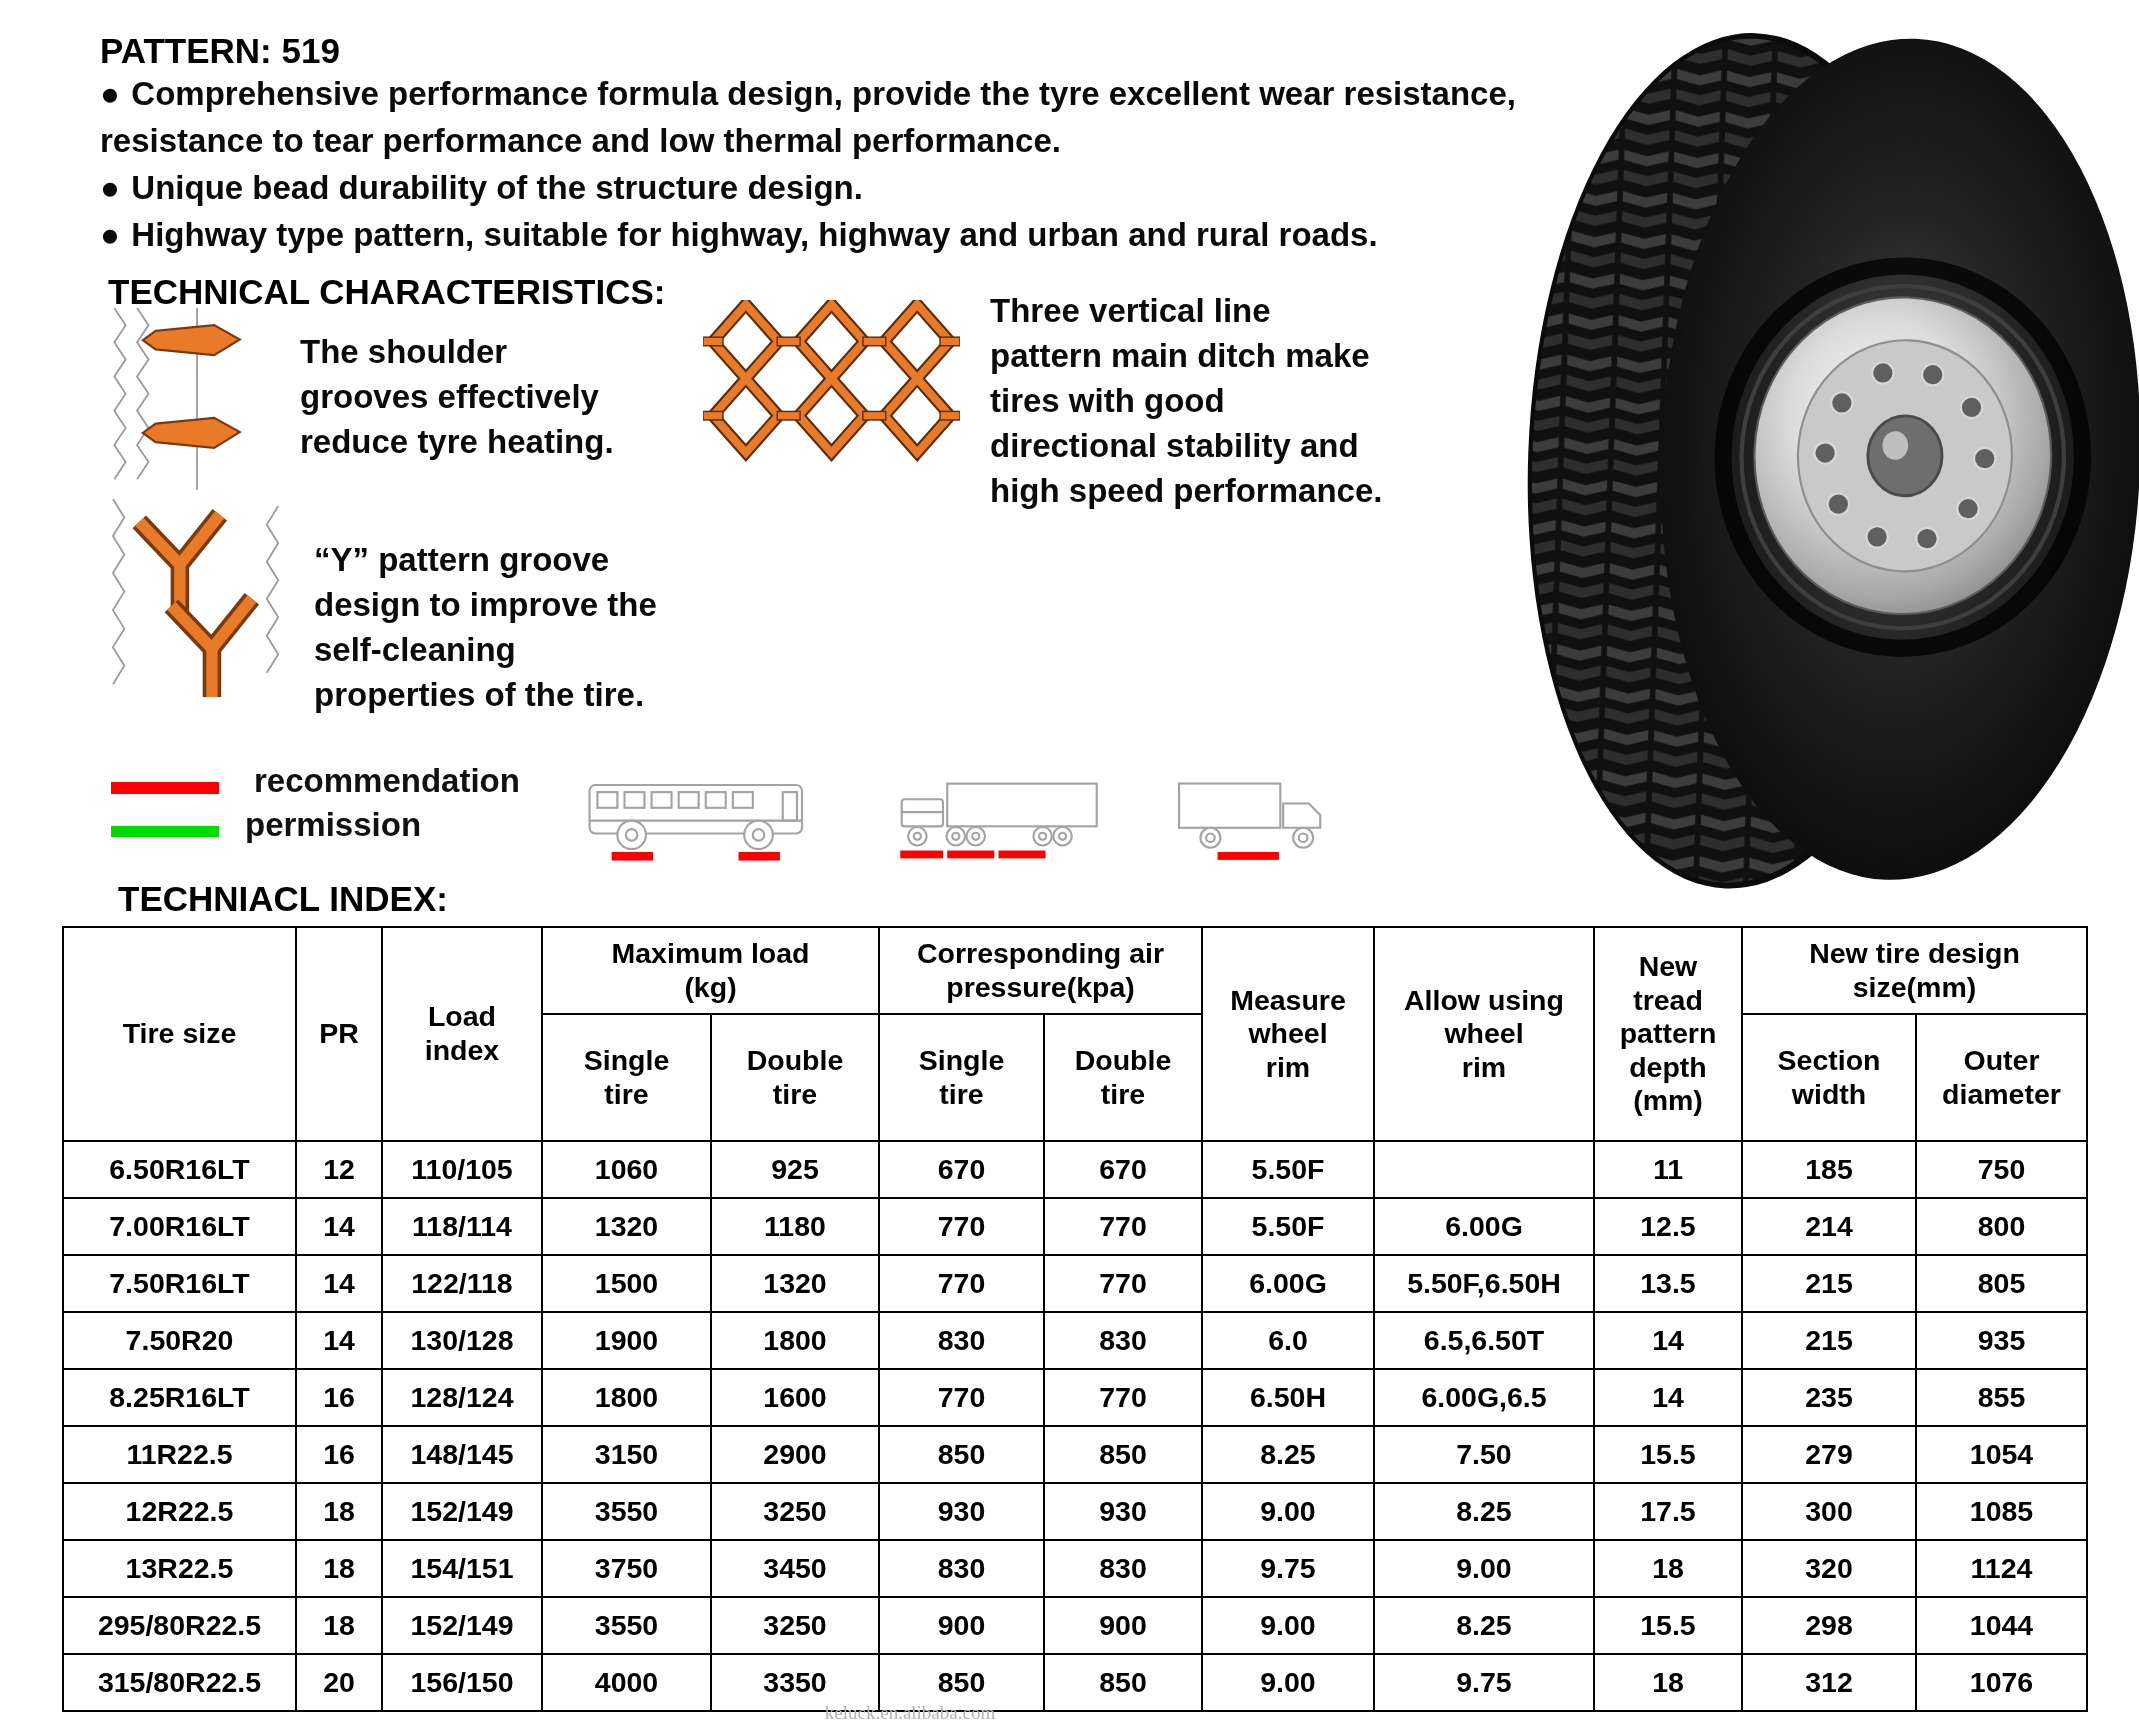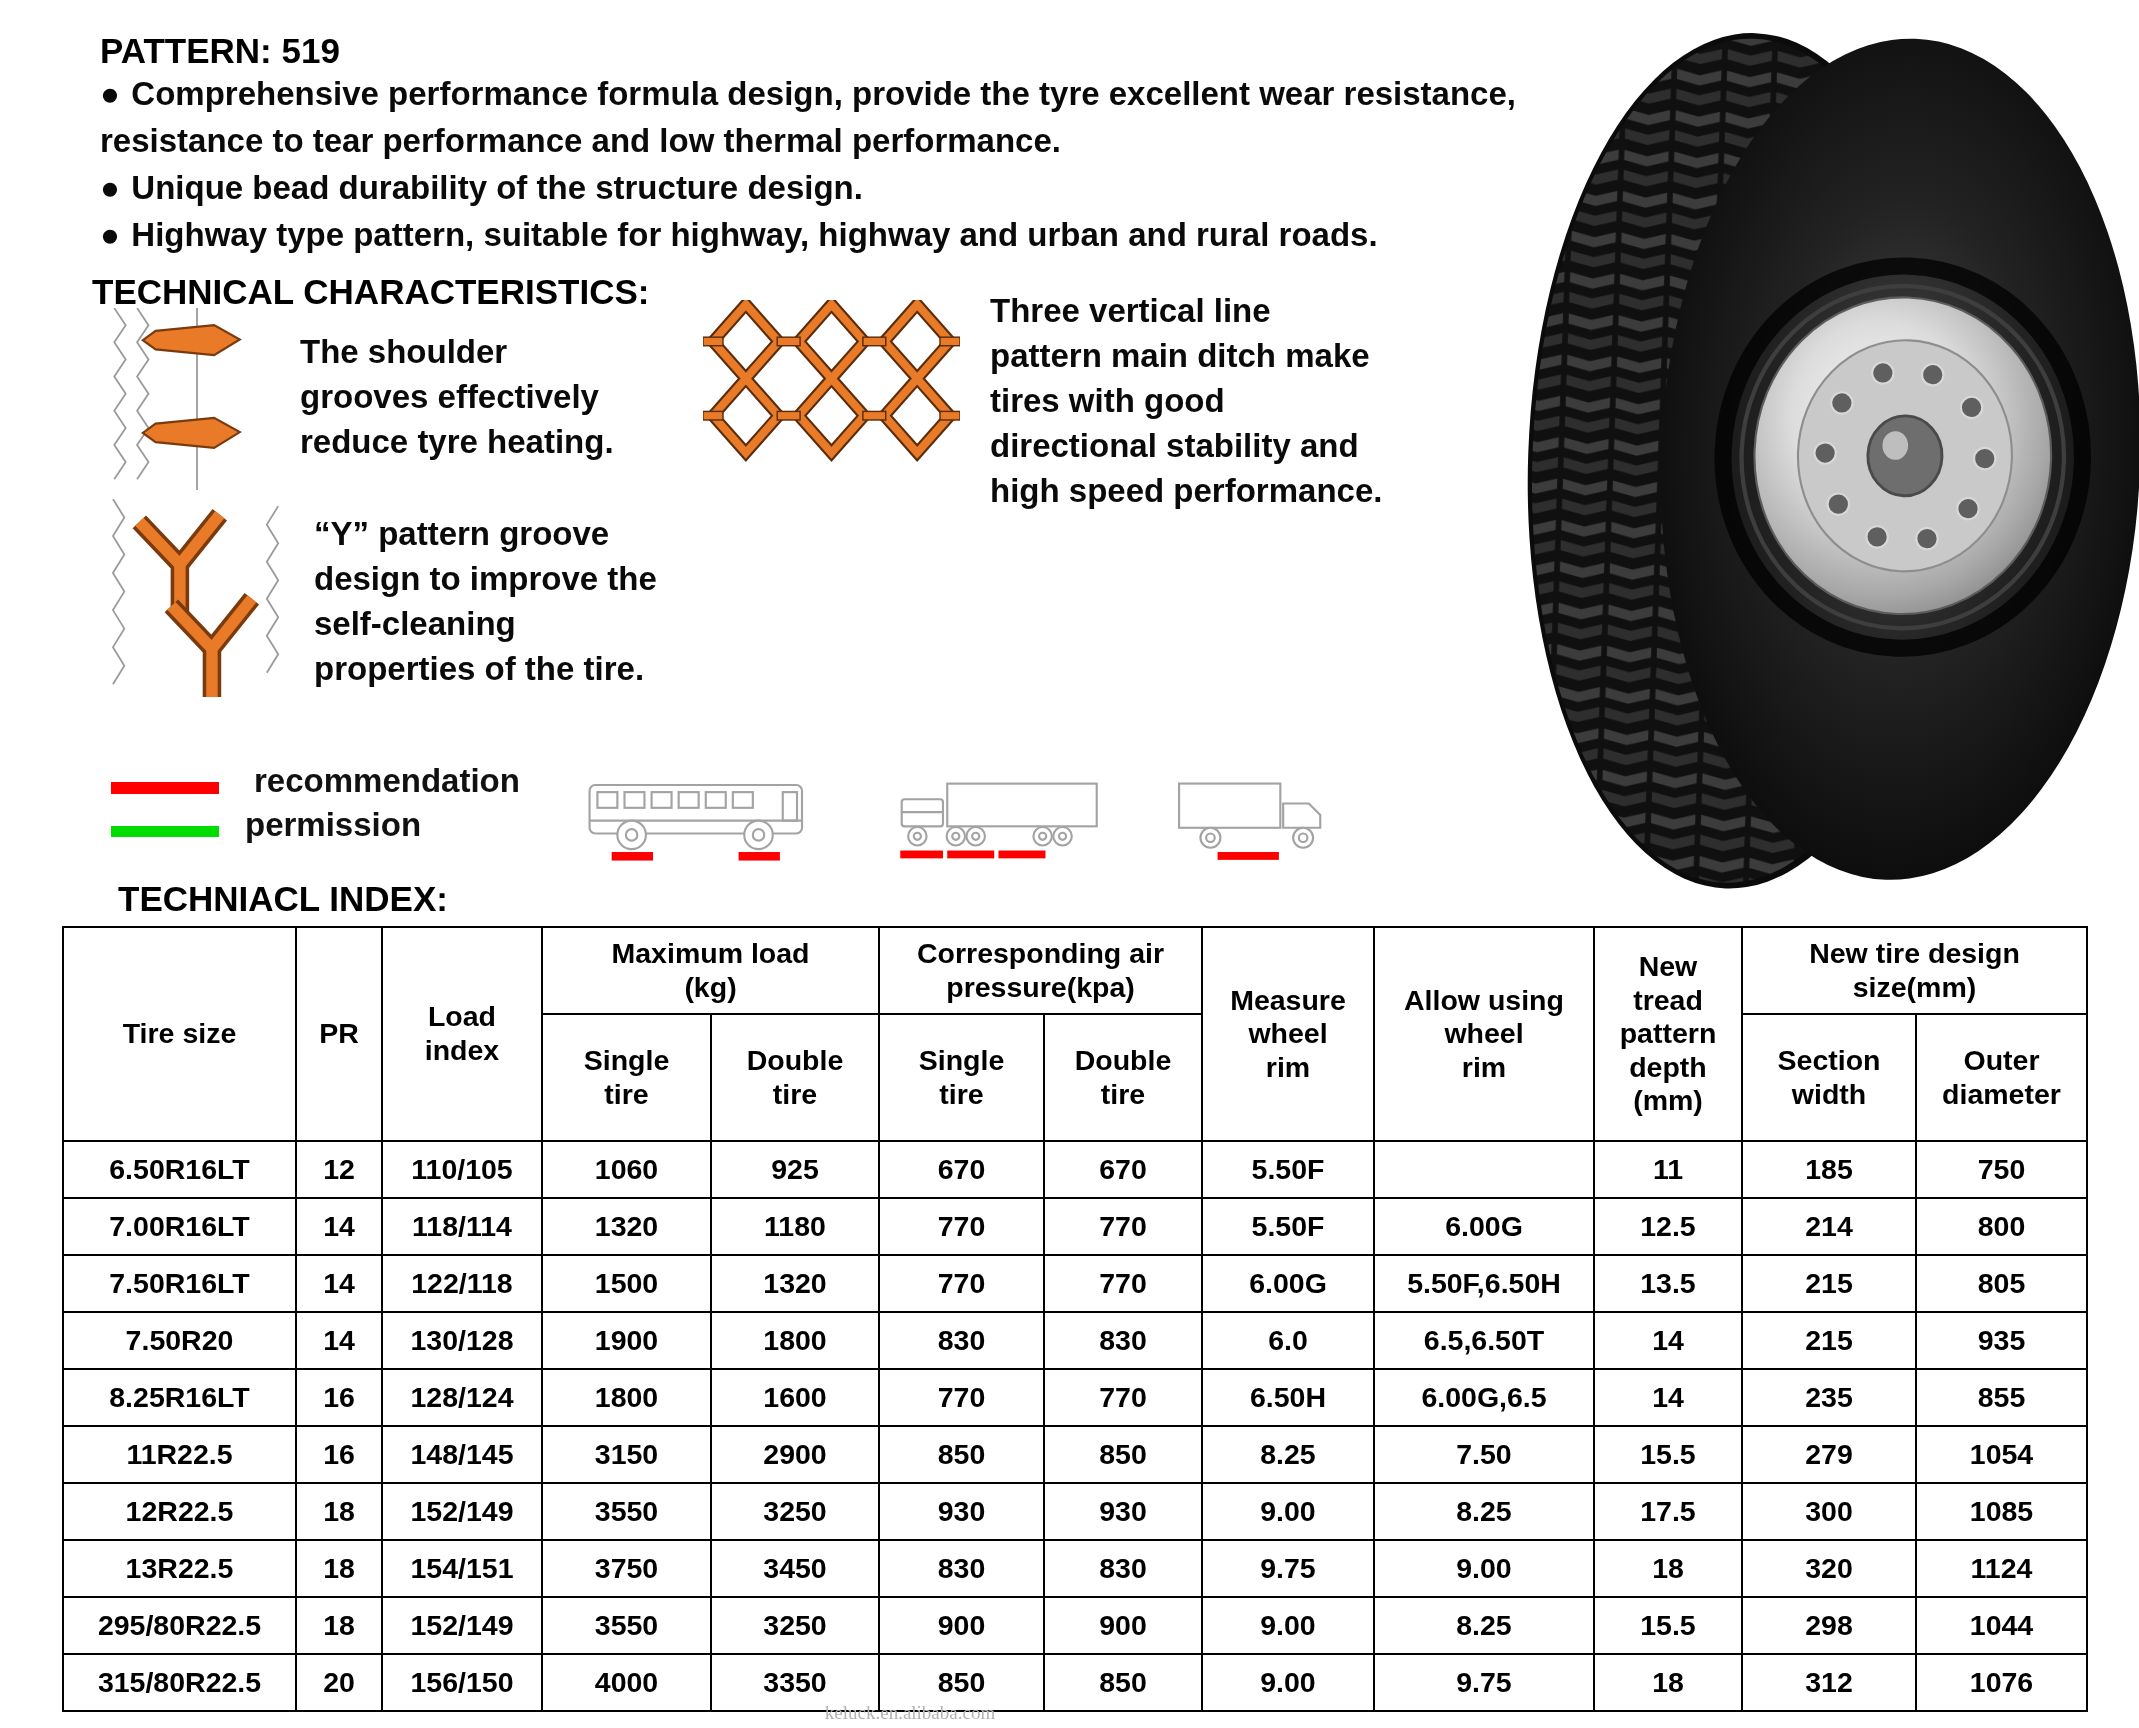--- a/index.html
+++ b/index.html
@@ -45,21 +45,21 @@
 
   <div class="abs" style="left:100px; top:31px;">
     <div class="title-lg">PATTERN:  519</div>
     <div class="bullets">
       <div class="bullet-item"><span class="dot">●</span><span>Comprehensive performance formula design, provide the tyre excellent wear resistance, resistance to tear performance and low thermal performance.</span></div>
       <div class="bullet-item"><span class="dot">●</span><span>Unique bead durability of the structure design.</span></div>
       <div class="bullet-item"><span class="dot">●</span><span>Highway type pattern, suitable for highway, highway and urban and rural roads.</span></div>
     </div>
   </div>
 
-  <div class="abs title-lg" style="left:92px; top:272px;">TECHNICAL CHARACTERISTICS:</div>
+  <div class="abs title-lg" style="left:108px; top:272px;">TECHNICAL CHARACTERISTICS:</div>
 
   <svg class="abs" style="left:100px; top:308px;" width="189" height="182" viewBox="0 0 265 255">
     <line x1="136" y1="0" x2="136" y2="255" stroke="#9a9a9a" stroke-width="2.5"></line>
     <g fill="none" stroke="#9a9a9a" stroke-width="2.5">
       <path d="M20,0 l16,24 l-16,24 l16,24 l-16,24 l16,24 l-16,24 l16,24 l-16,24 l16,24 l-16,24"></path>
       <path d="M52,0 l16,24 l-16,24 l16,24 l-16,24 l16,24 l-16,24 l16,24 l-16,24 l16,24 l-16,24"></path>
     </g>
     <g fill="#e87a28" stroke="#7a3a0e" stroke-width="3">
       <polygon points="78,32 160,24 196,44 160,66 78,58 60,45"></polygon>
       <polygon points="78,162 160,154 196,174 160,196 78,188 60,175"></polygon>
@@ -106,21 +106,21 @@
       <path d="M55,32 L112,92 L112,158" stroke="#7a3a0e" stroke-width="26"></path>
       <path d="M168,22 L112,92" stroke="#7a3a0e" stroke-width="26"></path>
       <path d="M55,32 L112,92 L112,158" stroke="#e87a28" stroke-width="16"></path>
       <path d="M168,22 L112,92" stroke="#e87a28" stroke-width="16"></path>
       <path d="M100,150 L157,210 L157,278" stroke="#7a3a0e" stroke-width="26"></path>
       <path d="M213,140 L157,210" stroke="#7a3a0e" stroke-width="26"></path>
       <path d="M100,150 L157,210 L157,278" stroke="#e87a28" stroke-width="16"></path>
       <path d="M213,140 L157,210" stroke="#e87a28" stroke-width="16"></path>
     </g>
   </svg>
-  <div class="abs caption" style="left:314px; top:512px;">“Y”  pattern groove
+  <div class="abs caption" style="left:314px; top:538px;">“Y”  pattern groove
 design to improve the
 self-cleaning
 properties of the tire.</div>
 
 
   <div id="rec-bar" class="legend-bar" style="left:111px; top:782px; width:108px; height:12px;"></div>
   <div class="legend-label" style="left:254px; top:762px;">recommendation</div>
 
   <div id="perm-bar" class="legend-bar" style="left:111px; top:826px; width:108px; height:10.7px;"></div>
   <div class="legend-label" style="left:245px; top:806px;">permission</div>

